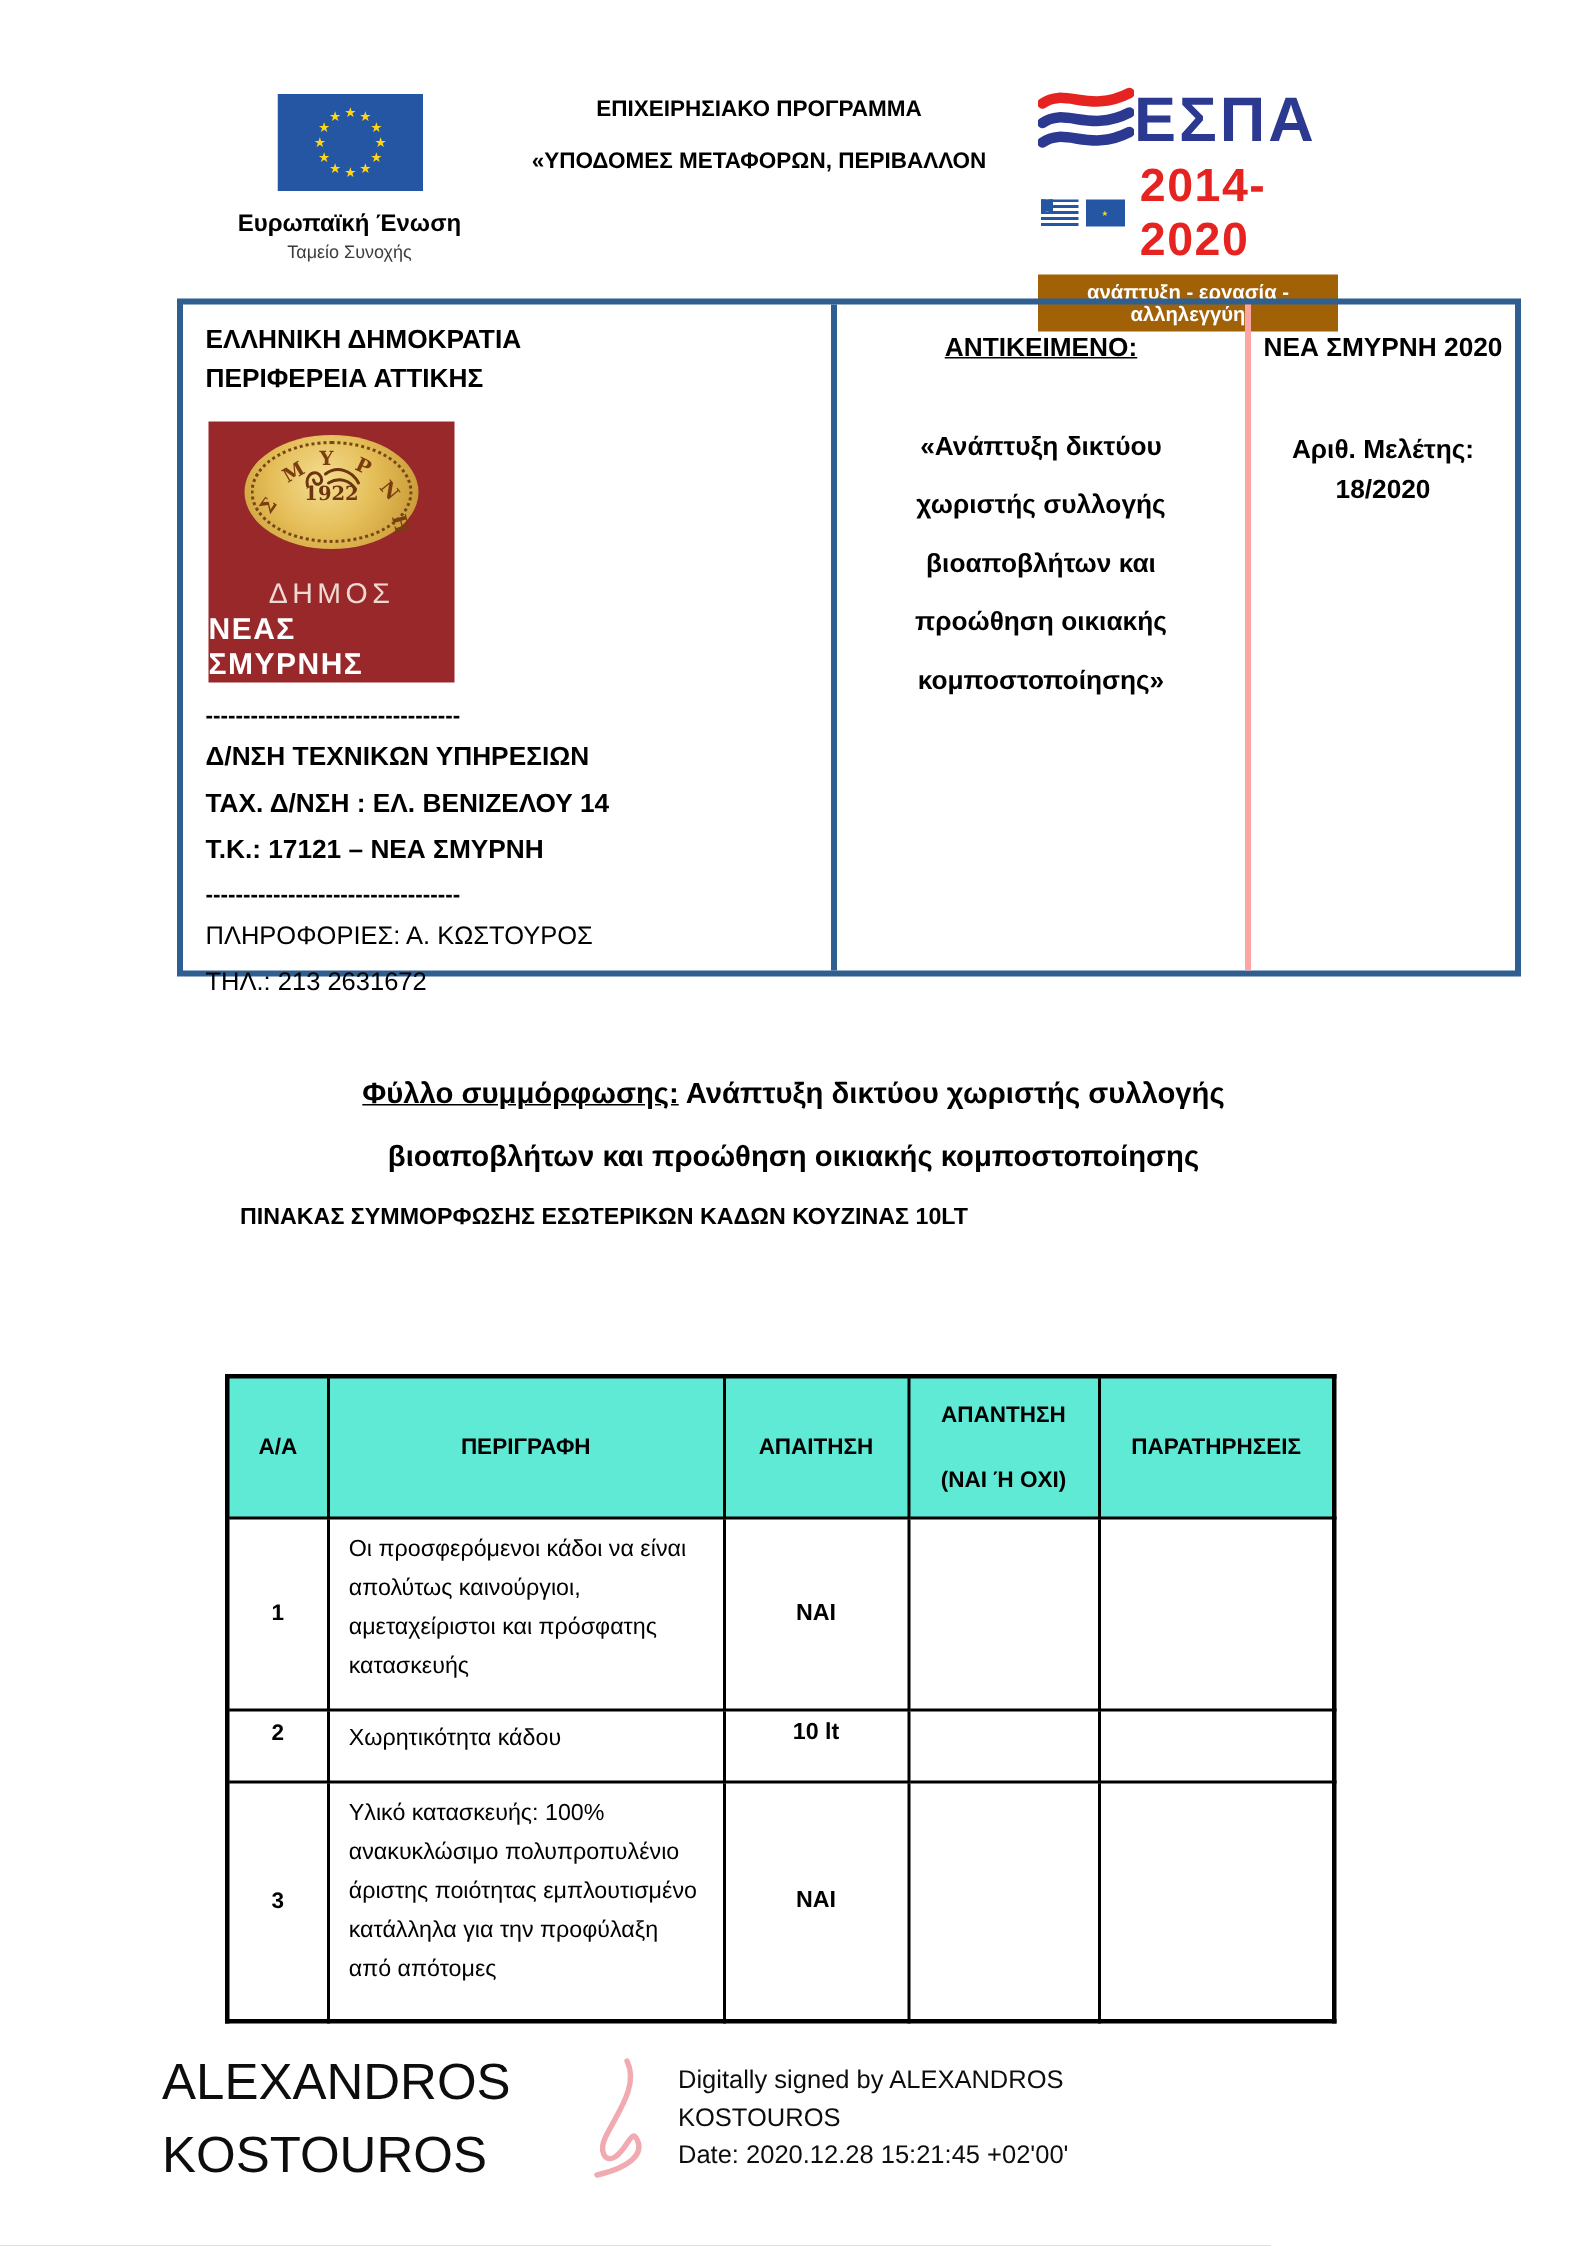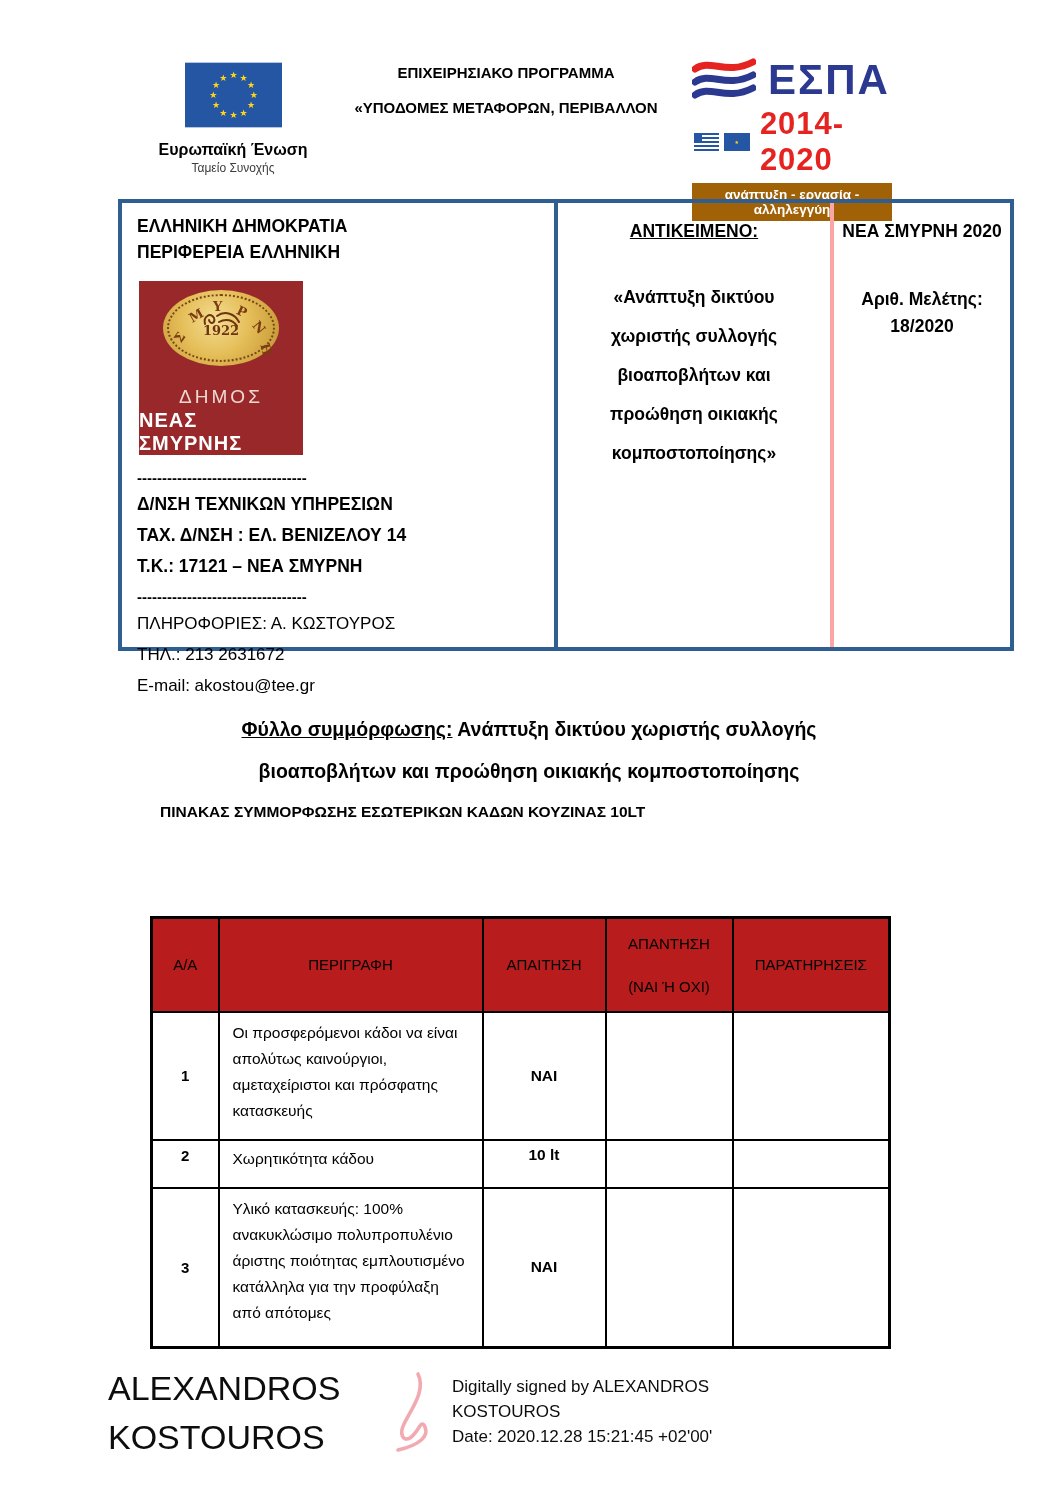--- a/index.html
+++ b/index.html
@@ -14,21 +14,21 @@
   .eu-flag { display:block; margin:0 auto; }
   .eu-caption1 { font-weight:bold; font-size:16px; margin-top:7px; }
   .eu-caption2 { font-size:12px; color:#3c3c3c; margin-top:2px; }
 
   .program-block { position:absolute; left:322px; top:64px; width:368px; text-align:center;
     font-weight:bold; font-size:15px; }
   .program-line1 { margin-bottom:15px; }
   .program-line { line-height:23px; }
 
   .espa-block { position:absolute; left:692px; top:56px; width:216px; }
-  .espa-row1 { display:flex; align-items:center;gap:12px; }
+  .espa-row1 { display:flex; align-items:center; }
   .espa-name { font-size:42px; font-weight:bold; color:#2b3990; letter-spacing:2px; line-height:44px; }
   .espa-row2 { display:flex; align-items:center; margin-top:2px; }
   .flag-gr { width:27px; height:18px; margin-left:2px;
     background:repeating-linear-gradient(180deg,#2456a4 0 2px,#fff 2px 4px); position:relative; }
   .flag-gr::after { content:""; position:absolute; left:0; top:0; width:8px; height:8px;
     background:#2456a4; box-shadow:inset 0 0 0 8px #2456a4;
     background-image:linear-gradient(#fff,#fff),linear-gradient(#fff,#fff);
     background-size:2px 8px,8px 2px; background-position:3px 0,0 3px; background-repeat:no-repeat; }
   .flag-eu-small { width:27px; height:18px; background:#2456a4; margin-left:5px;
     color:#ffd617; font-size:5px; display:flex; align-items:center; justify-content:center; letter-spacing:1px;}
@@ -82,21 +82,21 @@
   .comp-title { position:absolute; left:0; top:708px; width:1058px; text-align:center;
     font-weight:bold; font-size:19.5px; line-height:42px; }
   .comp-title .u { text-decoration:underline; }
 
   .table-caption { position:absolute; left:160px; top:803px; font-weight:bold; font-size:15.5px; }
 
   
   .comp-table { position:absolute; left:150px; top:916px; width:738px;
     border-collapse:collapse; table-layout:fixed; border:3px solid #000; }
   .comp-table th, .comp-table td { border:2px solid #000; }
-  .comp-table th { background:#b91c1c; font-size:15px; font-weight:normal; height:94px;
+  .comp-table th { background:#5eead4; font-size:15px; font-weight:bold; height:94px;
     vertical-align:middle; text-align:center; padding:4px; }
   .th-answer .l1 { margin-bottom:26px; }
   .row1 { height:128px; }
   .row2 { height:48px; }
   .row3 { height:160px; }
   td.cell-num { text-align:center; font-weight:bold; font-size:15px; vertical-align:middle; }
   td.cell-desc { padding:7px 12px 4px 13px; font-size:15.5px; line-height:26px; vertical-align:top; }
   td.cell-req { text-align:center; font-weight:bold; font-size:15.5px; vertical-align:middle; }
   .row2 td.cell-desc { padding-top:5px; }
   .row2 td.cell-req { vertical-align:top; padding-top:5px; }
@@ -154,21 +154,21 @@
       <div class="flag-eu-small">★</div>
       <div class="espa-years">2014-2020</div>
     </div>
     <div class="espa-banner">ανάπτυξη - εργασία - αλληλεγγύη</div>
   </div>
 
   <div class="info-table">
 
     <div class="info-cell-left">
       <div class="hdr-line">ΕΛΛΗΝΙΚΗ ΔΗΜΟΚΡΑΤΙΑ</div>
-      <div class="hdr-line">ΠΕΡΙΦΕΡΕΙΑ ΕΛΛΗΝΙΚΗ</div>
+      <div class="hdr-line">ΠΕΡΙΦΕΡΕΙΑ ΑΤΤΙΚΗΣ</div>
 
       <div class="muni-logo">
         <div class="coin">
           <span class="coin-letter cl0">Σ</span>
           <span class="coin-letter cl1">Μ</span>
           <span class="coin-letter cl2">Υ</span>
           <span class="coin-letter cl3">Ρ</span>
           <span class="coin-letter cl4">Ν</span>
           <span class="coin-letter cl5">Η</span>
           <svg class="coin-art" width="44" height="26" viewBox="0 0 44 26">
@@ -180,21 +180,20 @@
         <div class="muni-name2">ΝΕΑΣ ΣΜΥΡΝΗΣ</div>
       </div>
 
       <div class="divider">----------------------------------</div>
       <div class="dept-line">Δ/ΝΣΗ ΤΕΧΝΙΚΩΝ ΥΠΗΡΕΣΙΩΝ</div>
       <div class="dept-line">ΤΑΧ. Δ/ΝΣΗ : ΕΛ. ΒΕΝΙΖΕΛΟΥ 14</div>
       <div class="dept-line">Τ.Κ.: 17121 – ΝΕΑ ΣΜΥΡΝΗ</div>
       <div class="divider">----------------------------------</div>
       <div class="contact-line">ΠΛΗΡΟΦΟΡΙΕΣ: Α. ΚΩΣΤΟΥΡΟΣ</div>
       <div class="contact-line">ΤΗΛ.: 213 2631672</div>
-      <div class="contact-line">E-mail: akostou@tee.gr</div>
     </div>
 
     <div class="info-cell-mid">
       <div class="obj-heading">ΑΝΤΙΚΕΙΜΕΝΟ:</div>
       <div class="obj-body">
         <div class="obj-line">«Ανάπτυξη δικτύου</div>
         <div class="obj-line">χωριστής συλλογής</div>
         <div class="obj-line">βιοαποβλήτων και</div>
         <div class="obj-line">προώθηση οικιακής</div>
         <div class="obj-line">κομποστοποίησης»</div>

